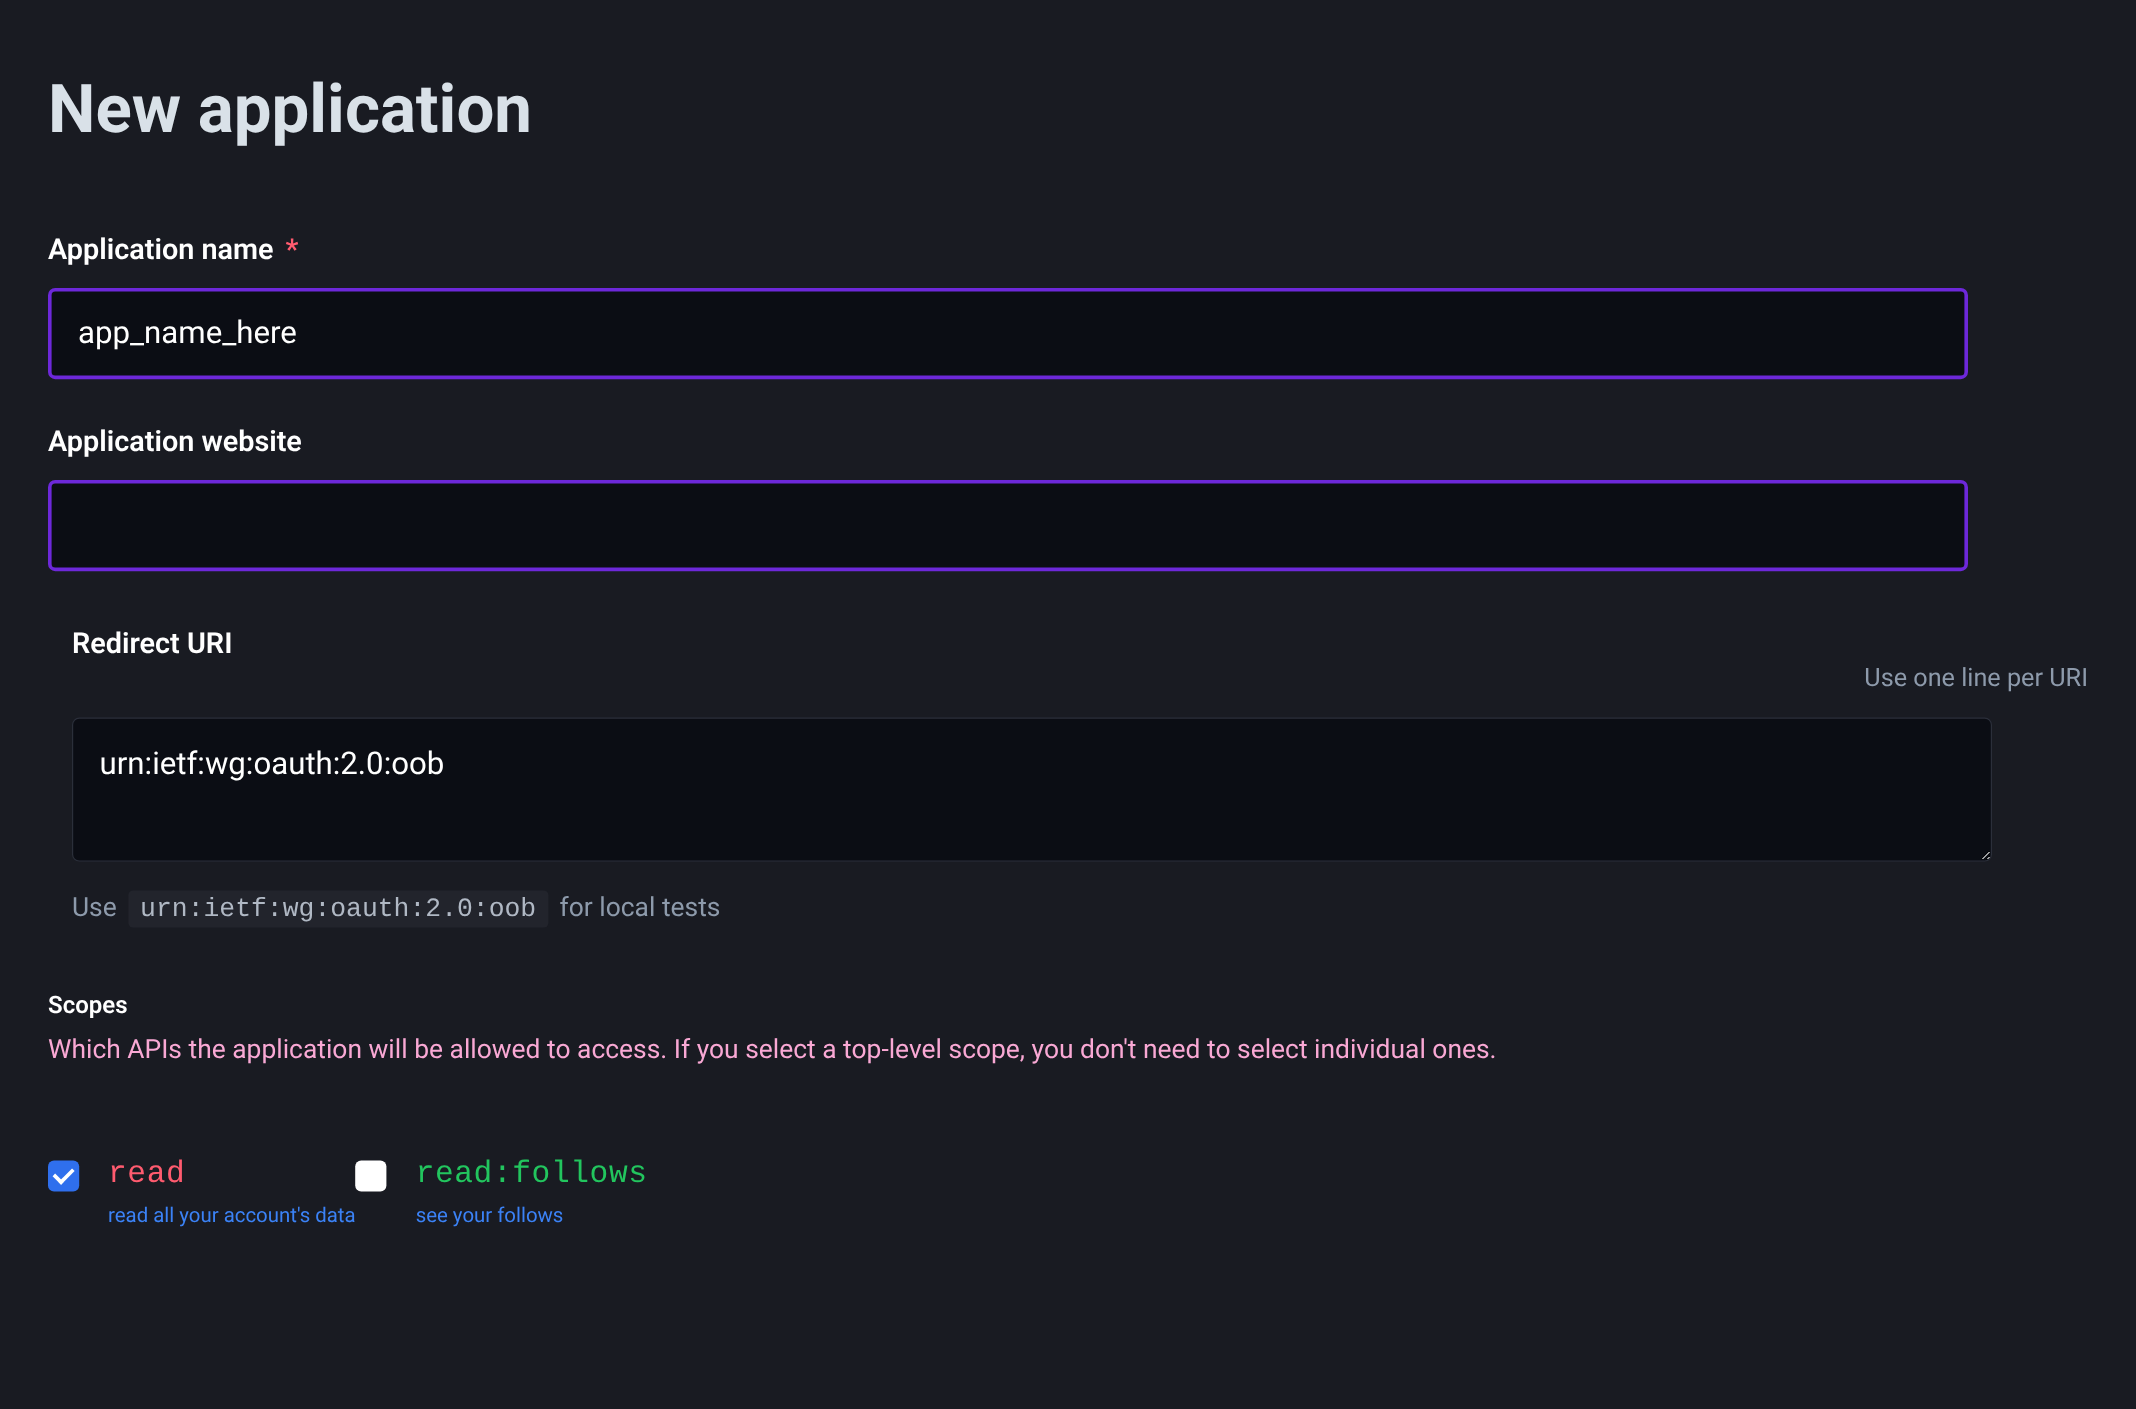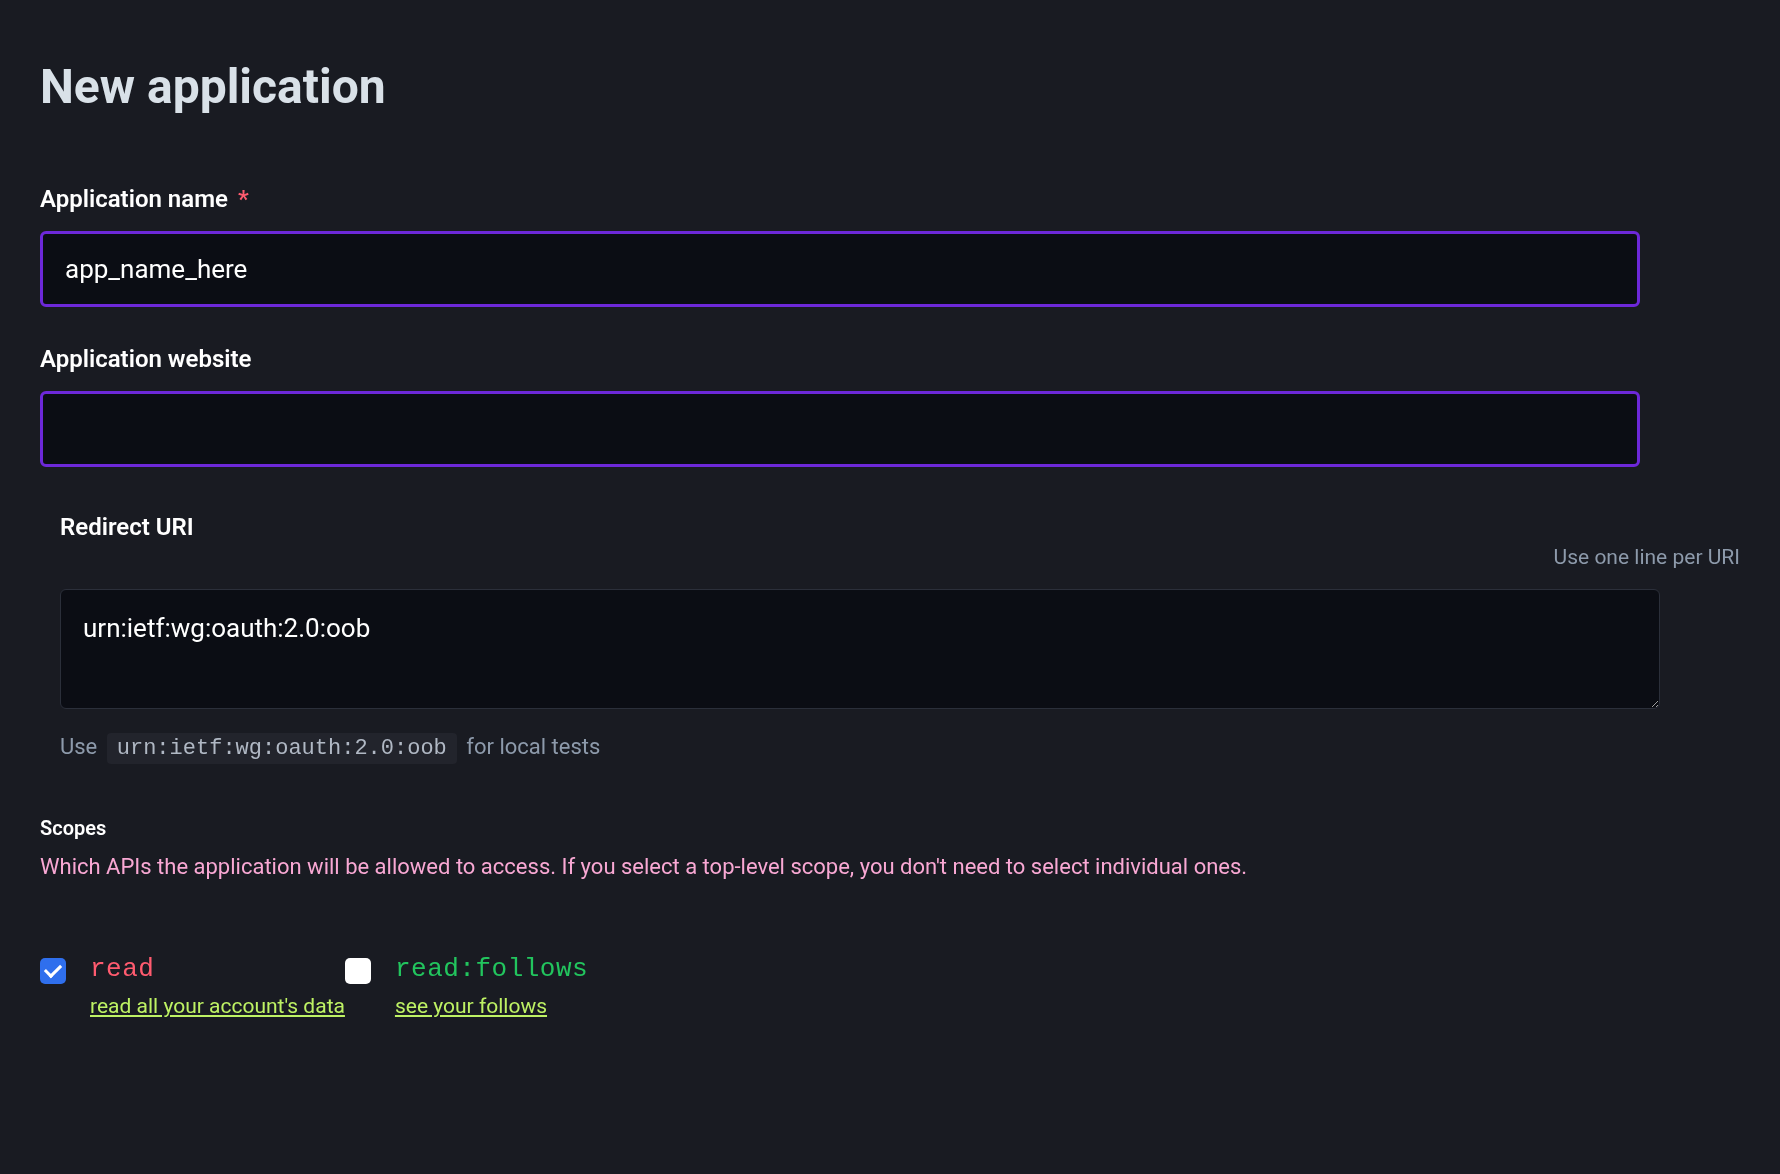--- a/index.html
+++ b/index.html
@@ -10,21 +10,21 @@
   body {
     background-color: #191b22;
     color: #d9e1e8;
     font-family: -apple-system, BlinkMacSystemFont, "Segoe UI", Roboto, Helvetica, Arial, sans-serif;
     width: 1780px;
     height: 1174px;
     padding: 40px;
     overflow: hidden;
   }
   .page-title {
-    font-size: 48px;
+    font-size: 56px;
     font-weight: 700;
     color: #d9e1e8;
     margin-bottom: 70px;
     margin-top: 18px;
   }
   .form-group {
     margin-bottom: 38px;
   }
   .form-label {
     display: block;
@@ -146,23 +146,22 @@
     font-family: "SFMono-Regular", Consolas, "Liberation Mono", Menlo, monospace;
     font-size: 26px;
     color: #22c55e;
     letter-spacing: 0.5px;
     margin-bottom: 10px;
   }
   .scope-name.top-level {
     color: #ff5b6f;
   }
   .scope-sub {
-    font-size: 21px;
-    color: #bef264;
-    text-decoration: underline;
+    font-size: 17px;
+    color: #3b82f6;
   }
 </style>
 </head>
 <body>
 
 <h1 class="page-title">New application</h1>
 
 <div class="form-group">
   <label class="form-label">
     <span>Application name</span>

